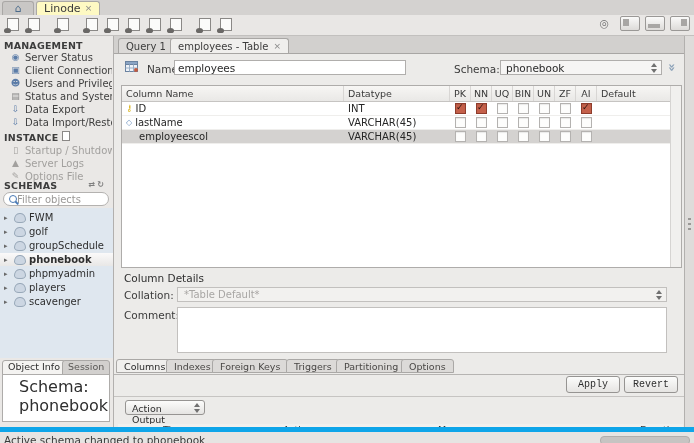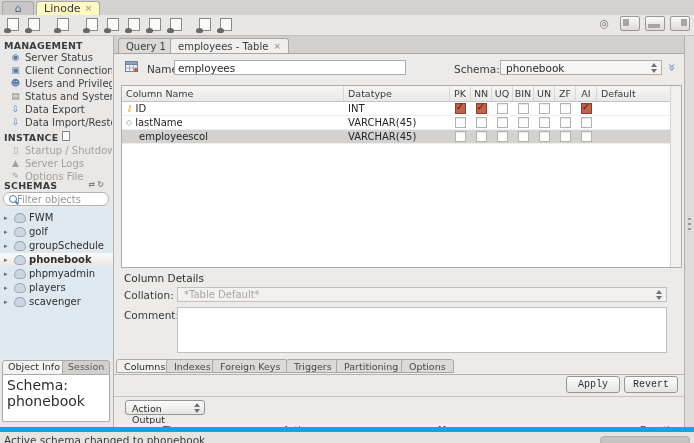--- a/index.html
+++ b/index.html
@@ -47,21 +47,21 @@
   .schema-item .tri{font-size:7px;color:#6a6a6a;flex:0 0 7px;}
   .db-ic{flex:0 0 10px;width:10px;height:8px;background:#ccd6e2;border:1px solid #98a8b8;border-radius:45% 45% 40% 40%/65% 65% 35% 35%;}
   .schema-item .nm{font-size:10px;color:#2e2e2e;}
   .schema-item.selected{background:linear-gradient(#fbfafa,#e8e7e6);}
   .schema-item.selected .nm{font-weight:bold;}
   #info-tabs{position:absolute;left:0;top:324px;width:114px;height:16px;padding-left:20px;}
   .itab{position:absolute;top:0;height:13px;border:1px solid #aaa8a6;border-radius:3px 3px 0 0;background:#d2d0ce;font-size:9.5px;color:#5a5856;padding:0 5px;line-height:12px;cursor:pointer;}
   .itab.active{background:#f4f3f1;color:#2e2e2e;}
   #objinfo-tab{left:2px;}
   #session-info-tab{left:62px;}
-  #info-box{position:absolute;left:2px;top:338px;width:108px;height:48px;background:#fff;border:1px solid #aeacaa;box-sizing:border-box;font-size:14px;color:#2e2e2e;padding:2px 4px;}
+  #info-box{position:absolute;left:2px;top:338px;width:108px;height:48px;background:#fff;border:1px solid #aeacaa;box-sizing:border-box;font-size:16px;color:#2e2e2e;padding:2px 16px;}
   
   #main{position:absolute;left:114px;top:36px;width:570px;height:391px;background:#ecebe9;}
   #qtabs{position:absolute;left:0;top:0;width:570px;height:17px;background:#d2d0ce;border-bottom:1px solid #a8a6a4;}
   .qtab{position:absolute;top:2px;height:15px;border:1px solid #a8a6a4;border-bottom:none;border-radius:3px 3px 0 0;background:#dcdad8;display:flex;align-items:center;gap:5px;padding:0 7px;box-sizing:border-box;font-size:10px;color:#3c3c3c;cursor:pointer;}
   .qtab.active{background:#f0efed;}
   #qtab-0{left:4px;}
   #qtab-1{left:56px;}
   
   #form-row{position:absolute;left:0;top:17px;width:570px;height:31px;}
   #table-icon{position:absolute;left:11px;top:8px;width:13px;height:11px;}

